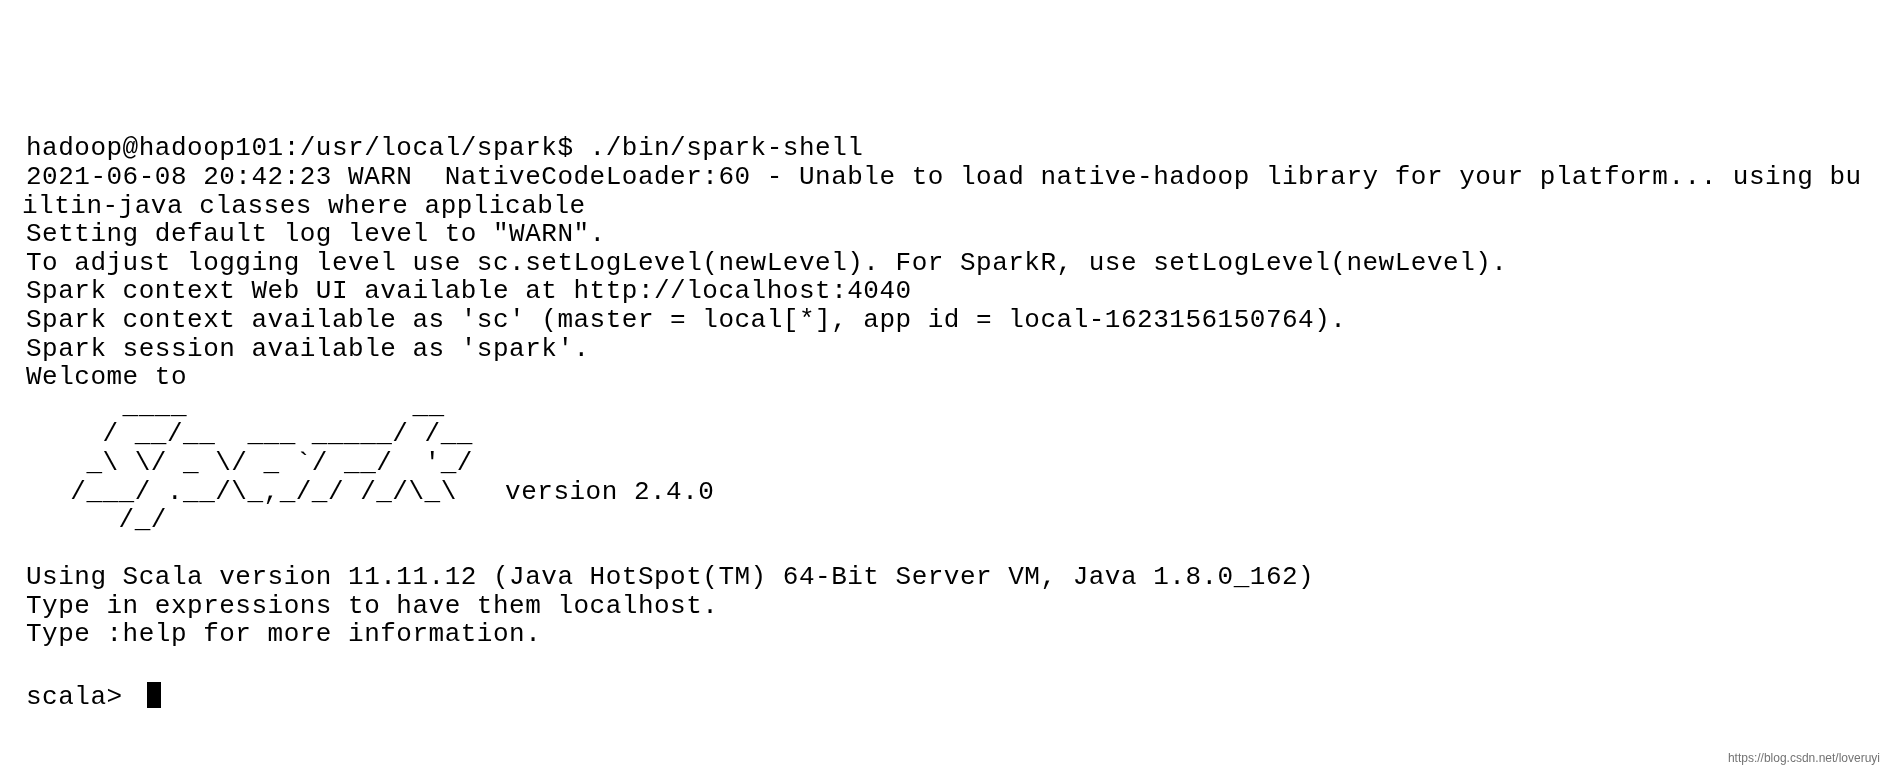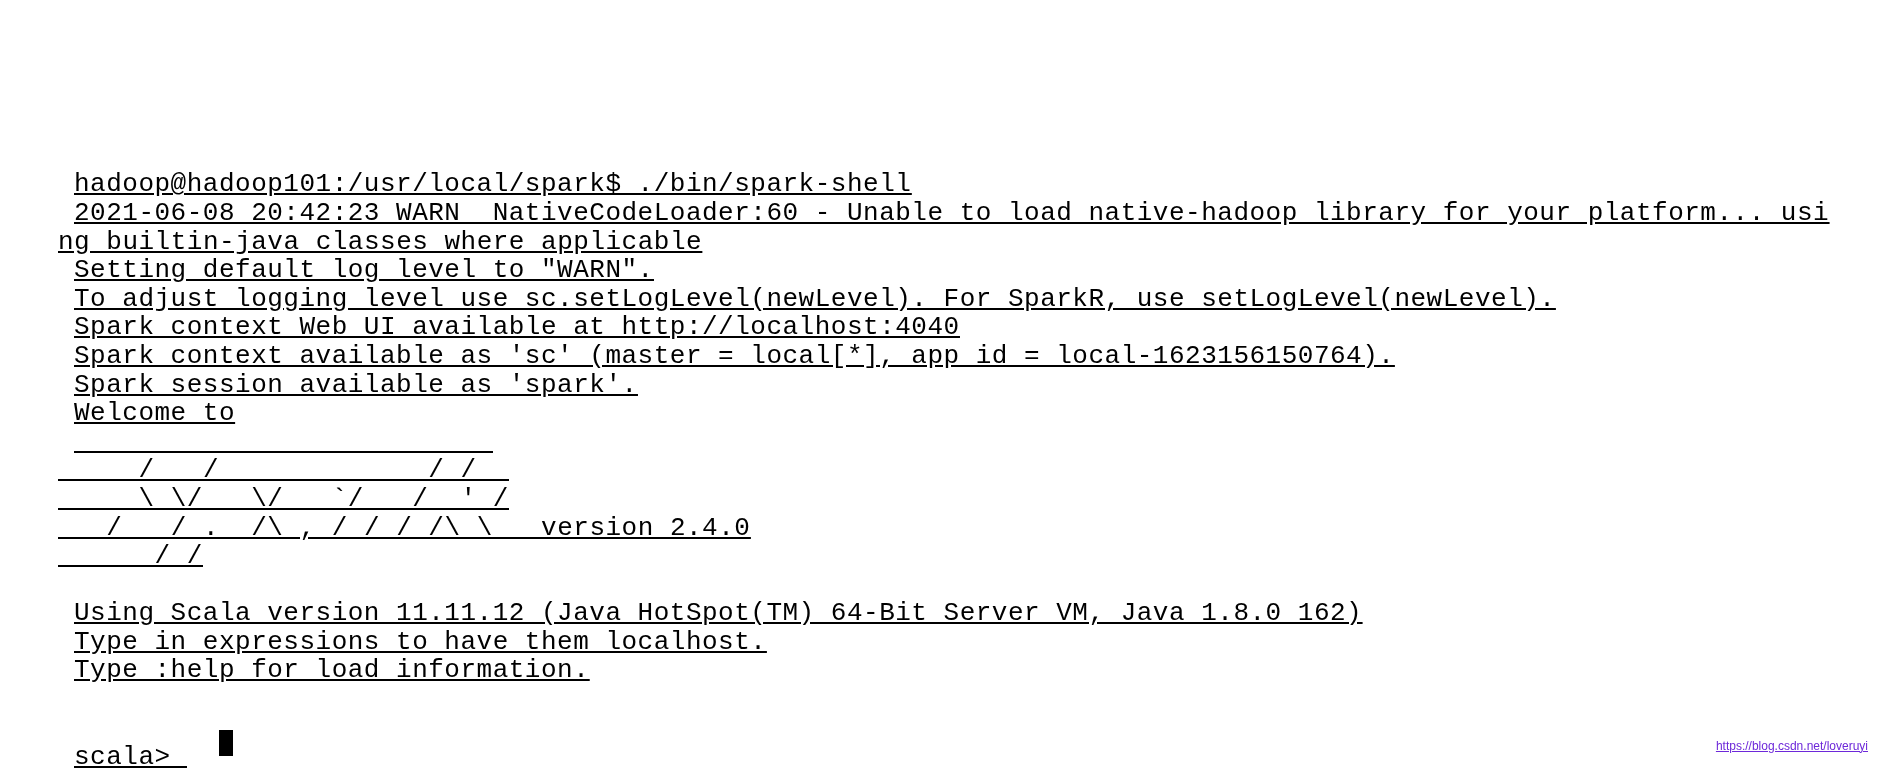--- a/index.html
+++ b/index.html
@@ -1,19 +1,18 @@
 <!DOCTYPE html>
 <html><head>
   <meta charset="utf-8">
   <style>
     * {
-      margin: 16px;
+      margin: 4px;
       padding: 0;
       box-sizing: border-box;
-      text-decoration: underline;
     }
     body {
       background: #ffffff;
       font-family: "Courier New", Courier, monospace;
       font-size: 26px;
       line-height: 1.1;
       color: #000000;
       padding: 8px 10px;
       white-space: pre;
       letter-spacing: 0.5px;
@@ -32,21 +31,21 @@
       background: #000000;
       width: 14px;
       height: 26px;
       vertical-align: text-bottom;
     }
     .watermark {
       position: fixed;
       bottom: 6px;
       right: 10px;
       font-size: 12px;
-      color: #6d28d9;
+      color: #737373;
       font-family: Arial, sans-serif;
       letter-spacing: normal;
     }
   </style>
 </head>
 <body>
 
 
 
 <div class="terminal"><span>hadoop@hadoop101:/usr/local/spark$ ./bin/spark-shell</span>
@@ -58,21 +57,21 @@
 <span>Spark session available as 'spark'.</span>
 <span>Welcome to</span>
 <span class="ascii-art">      ____              __
      / __/__  ___ _____/ /__
     _\ \/ _ \/ _ `/ __/  '_/
    /___/ .__/\_,_/_/ /_/\_\   version 2.4.0
       /_/</span>
 
 <span>Using Scala version 11.11.12 (Java HotSpot(TM) 64-Bit Server VM, Java 1.8.0_162)</span>
 <span>Type in expressions to have them localhost.</span>
-<span>Type :help for load information.</span>
+<span>Type :help for more information.</span>
 
 <span>scala&gt; </span><span class="cursor"></span>
 </div>
 
 <div class="watermark">https://blog.csdn.net/loveruyi</div>
 
 
 
 
 </body></html>

